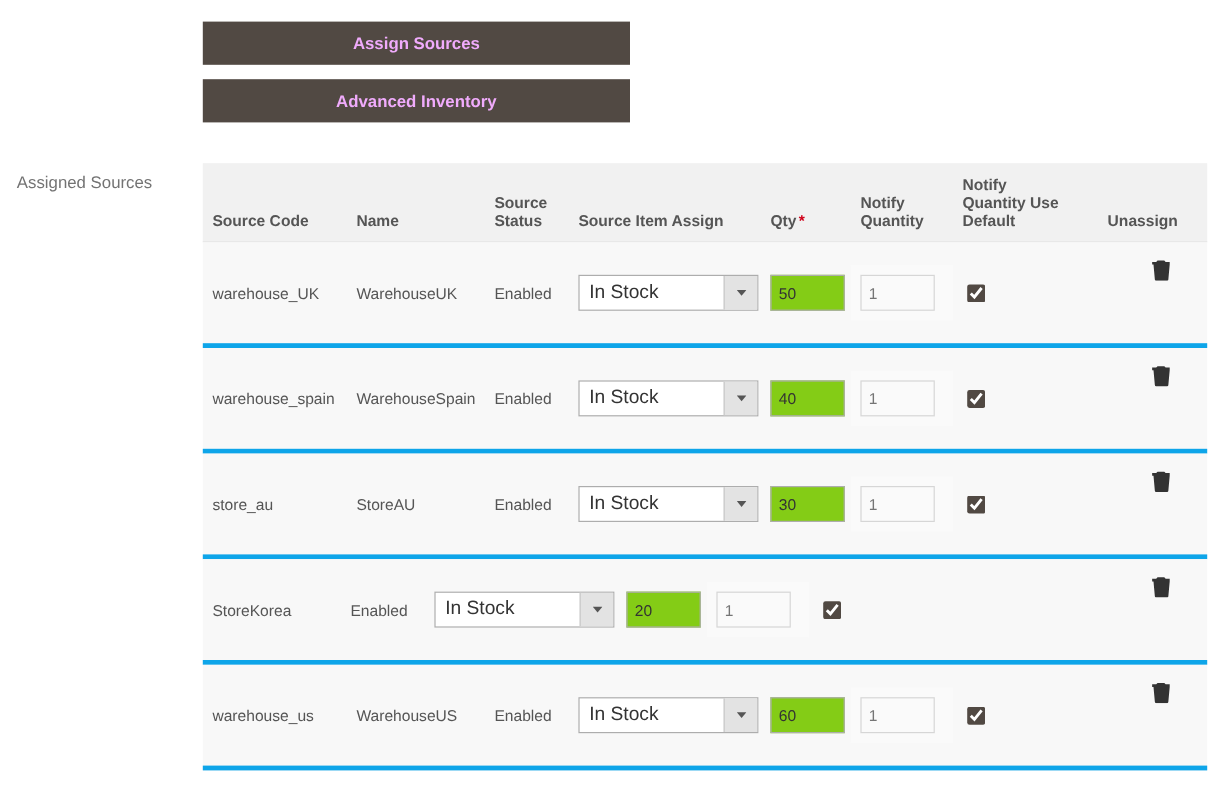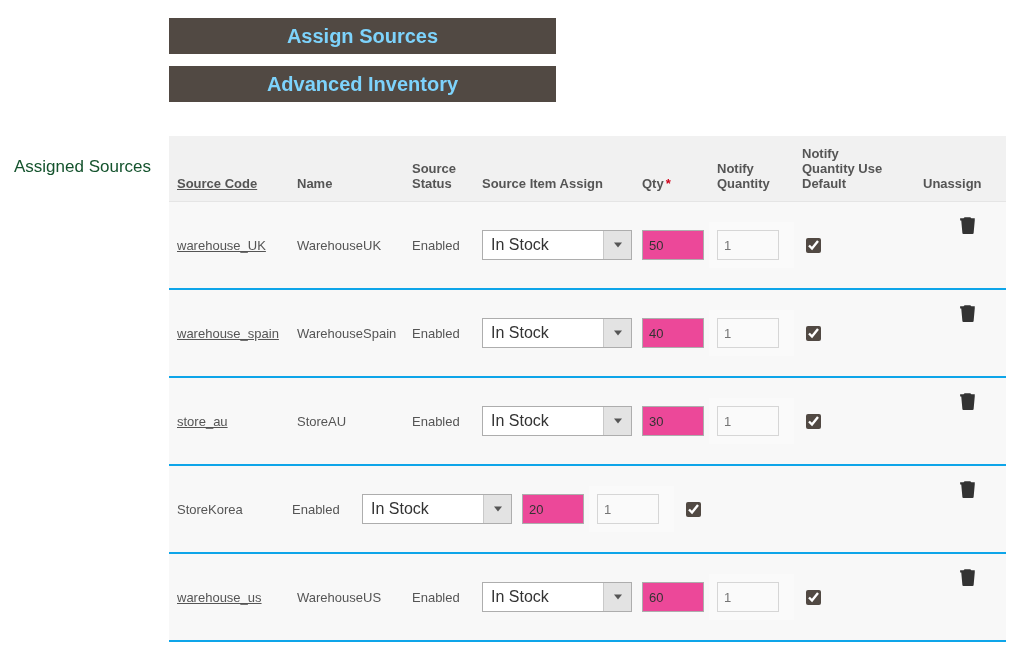--- a/index.html
+++ b/index.html
@@ -11,73 +11,72 @@
     color: #333;
     background: #fff;
     width: 1024px;
   }
   .top-buttons {
     margin-left: 155px;
     margin-bottom: 34px;
   }
   .wide-btn {
     display: block;
-    width: 387px;
+    width: 356px;
     background: #514943;
-    color: #7dd3fc;
+    color: #f0abfc;
     border: none;
     height: 36px;
-    font-size: 20px;
+    font-size: 14px;
     font-weight: 600;
     margin-bottom: 12px;
     cursor: pointer;
   }
 
   .section-row {
     display: flex;
     align-items: flex-start;
   }
   .section-label {
     width: 155px;
     flex: 0 0 155px;
     padding-top: 8px;
-    font-size: 17px;
-    color: #14532d;
-    margin-top: 13px;
+    font-size: 14px;
+    color: #737373;
   }
   .grid {
     flex: 1;
     min-width: 0;
   }
 
   .thead-row {
     display: flex;
     background: #f1f1f1;
     color: #555;
     font-weight: 600;
     font-size: 13px;
     align-items: flex-end;
     padding: 10px 0;
     border-bottom: 1px solid #e5e5e5;
   }
   .col { padding: 0 8px; }
-  .c-code   { width: 120px; flex: 0 0 120px; text-decoration: underline; }
+  .c-code   { width: 120px; flex: 0 0 120px; }
   .c-name   { width: 115px; flex: 0 0 115px; }
   .c-status { width: 70px;  flex: 0 0 70px;  }
   .c-item   { width: 160px; flex: 0 0 160px; }
   .c-qty    { width: 75px;  flex: 0 0 75px;  }
   .c-nqty   { width: 85px;  flex: 0 0 85px;  }
   .c-nqdef  { width: 105px; flex: 0 0 105px; }
   .c-un     { flex: 1; text-align: left; padding-left: 24px; }
 
   .body-row {
     display: flex;
     align-items: center;
     background: #f8f8f8;
-    border-bottom: 2px solid #0ea5e9;
+    border-bottom: 4px solid #0ea5e9;
     min-height: 88px;
     position: relative;
   }
   .body-row .col { padding: 8px; color: #555; font-size: 13px; }
   .c-nqty-cell {
     background: #fafafa;
   }
 
   .select-wrap {
     display: flex;
@@ -103,21 +102,21 @@
   }
   .select-arrow svg { width: 8px; height: 6px; fill: #555; }
 
   .txt {
     width: 62px;
     height: 30px;
     border: 1px solid #adadad;
     padding: 0 6px;
     font-size: 13px;
     color: #333;
-    background: #ec4899;
+    background: #84cc16;
   }
   .txt[disabled] {
     color: #aaa;
     background: #fafafa;
     border-color: #d6d6d6;
   }
 
   .chk {
     width: 15px; height: 15px;
     accent-color: #514943;

